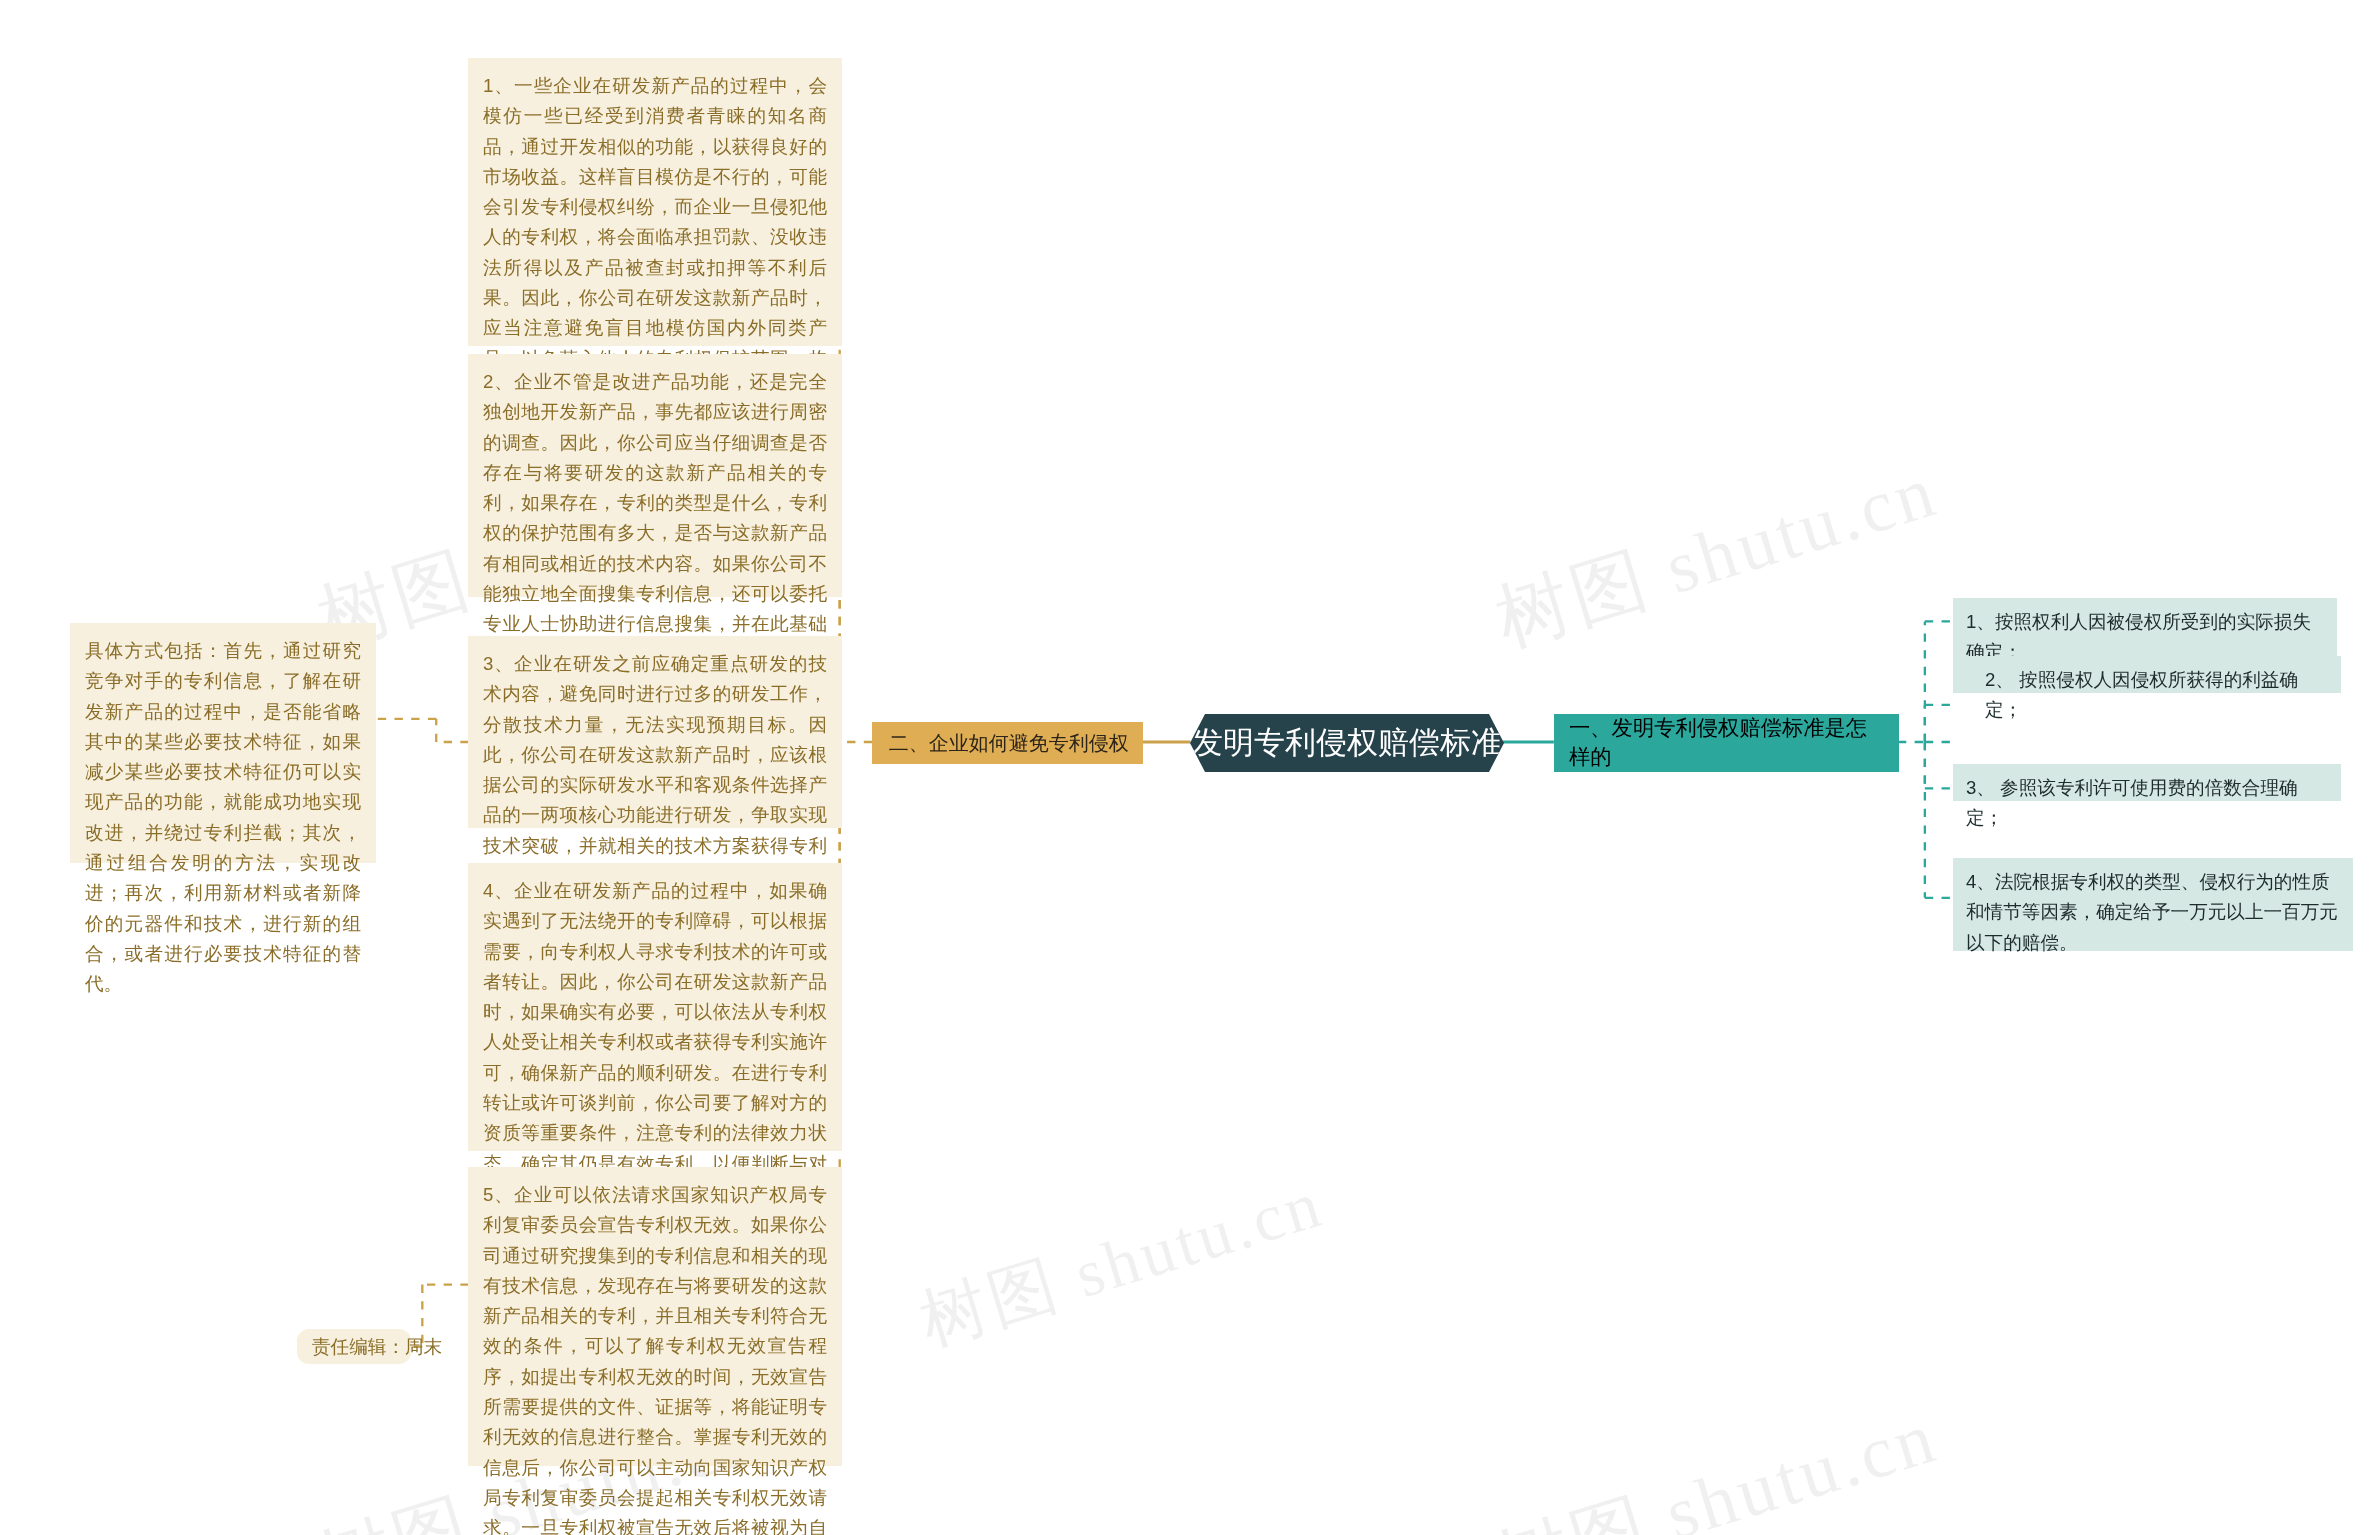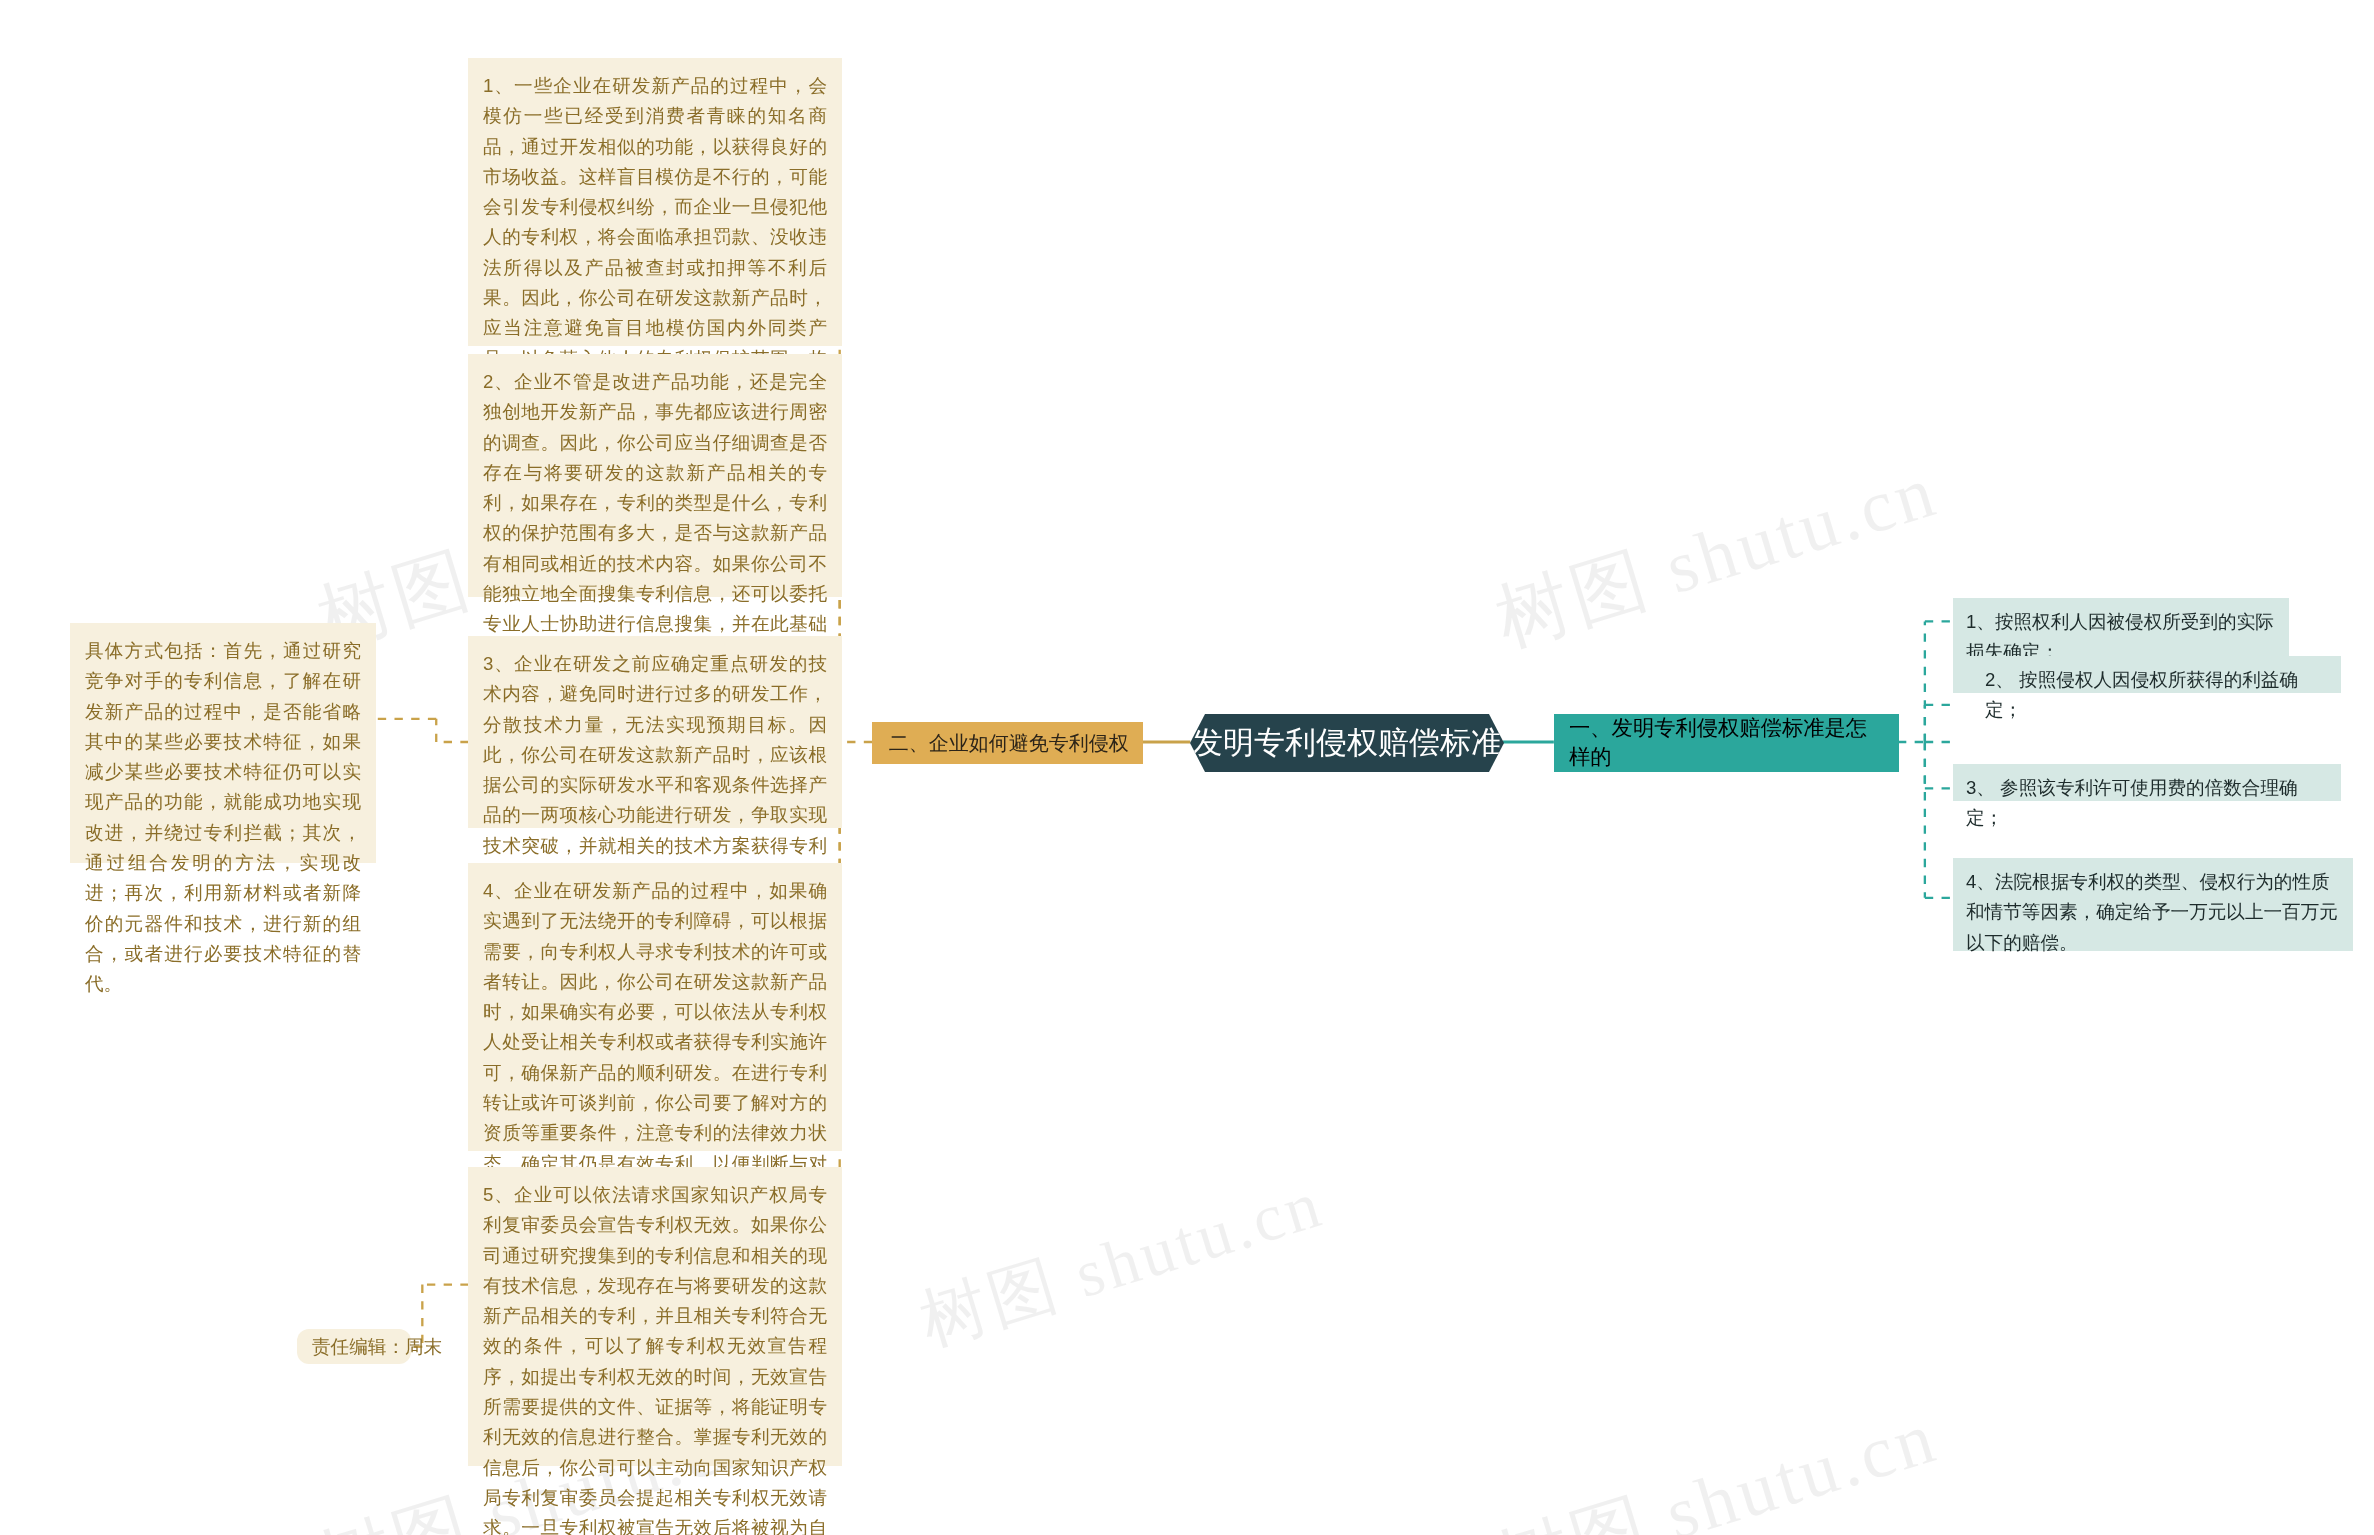--- a/index.html
+++ b/index.html
@@ -176,20 +176,20 @@
 <div class="node leaf-left" style="left:468px; top:636px; width:374px; height:192px;">3、企业在研发之前应确定重点研发的技术内容，避免同时进行过多的研发工作，分散技术力量，无法实现预期目标。因此，你公司在研发这款新产品时，应该根据公司的实际研发水平和客观条件选择产品的一两项核心功能进行研发，争取实现技术突破，并就相关的技术方案获得专利保护，取得市场先机。</div>
 
 <div class="node leaf-left" style="left:468px; top:863px; width:374px; height:288px;">4、企业在研发新产品的过程中，如果确实遇到了无法绕开的专利障碍，可以根据需要，向专利权人寻求专利技术的许可或者转让。因此，你公司在研发这款新产品时，如果确实有必要，可以依法从专利权人处受让相关专利权或者获得专利实施许可，确保新产品的顺利研发。在进行专利转让或许可谈判前，你公司要了解对方的资质等重要条件，注意专利的法律效力状态，确定其仍是有效专利，以便判断与对方进行合作的可行性以及对方可能要求的专利许可使用费等。</div>
 
 <div class="node leaf-left" style="left:468px; top:1167px; width:374px; height:299px;">5、企业可以依法请求国家知识产权局专利复审委员会宣告专利权无效。如果你公司通过研究搜集到的专利信息和相关的现有技术信息，发现存在与将要研发的这款新产品相关的专利，并且相关专利符合无效的条件，可以了解专利权无效宣告程序，如提出专利权无效的时间，无效宣告所需要提供的文件、证据等，将能证明专利无效的信息进行整合。掌握专利无效的信息后，你公司可以主动向国家知识产权局专利复审委员会提起相关专利权无效请求。一旦专利权被宣告无效后将被视为自始不存在，这也就为你公司研发这款新产品扫清了专利障碍。</div>
 
 <div class="node leaf-left" style="left:70px; top:623px; width:306px; height:240px;">具体方式包括：首先，通过研究竞争对手的专利信息，了解在研发新产品的过程中，是否能省略其中的某些必要技术特征，如果减少某些必要技术特征仍可以实现产品的功能，就能成功地实现改进，并绕过专利拦截；其次，通过组合发明的方法，实现改进；再次，利用新材料或者新降价的元器件和技术，进行新的组合，或者进行必要技术特征的替代。</div>
 
 <div class="node note" style="left:297px; top:1329px; width:114px; height:35px; display:flex; align-items:center;">责任编辑：周末</div>
 
-<div class="node leaf-right" style="left:1953px; top:598px; width:336px; height:63px;">1、按照权利人因被侵权所受到的实际损失确定；</div>
+<div class="node leaf-right" style="left:1953px; top:598px; width:384px; height:63px;">1、按照权利人因被侵权所受到的实际损失确定；</div>
 
 <div class="node leaf-right" style="left:1953px; top:656px; width:388px; height:37px;padding-left:32px;">2、 按照侵权人因侵权所获得的利益确定；</div>
 
 <div class="node leaf-right" style="left:1953px; top:764px; width:388px; height:37px;">3、 参照该专利许可使用费的倍数合理确定；</div>
 
 <div class="node leaf-right" style="left:1953px; top:858px; width:400px; height:93px;">4、法院根据专利权的类型、侵权行为的性质和情节等因素，确定给予一万元以上一百万元以下的赔偿。</div>
 
 
 </body></html>

